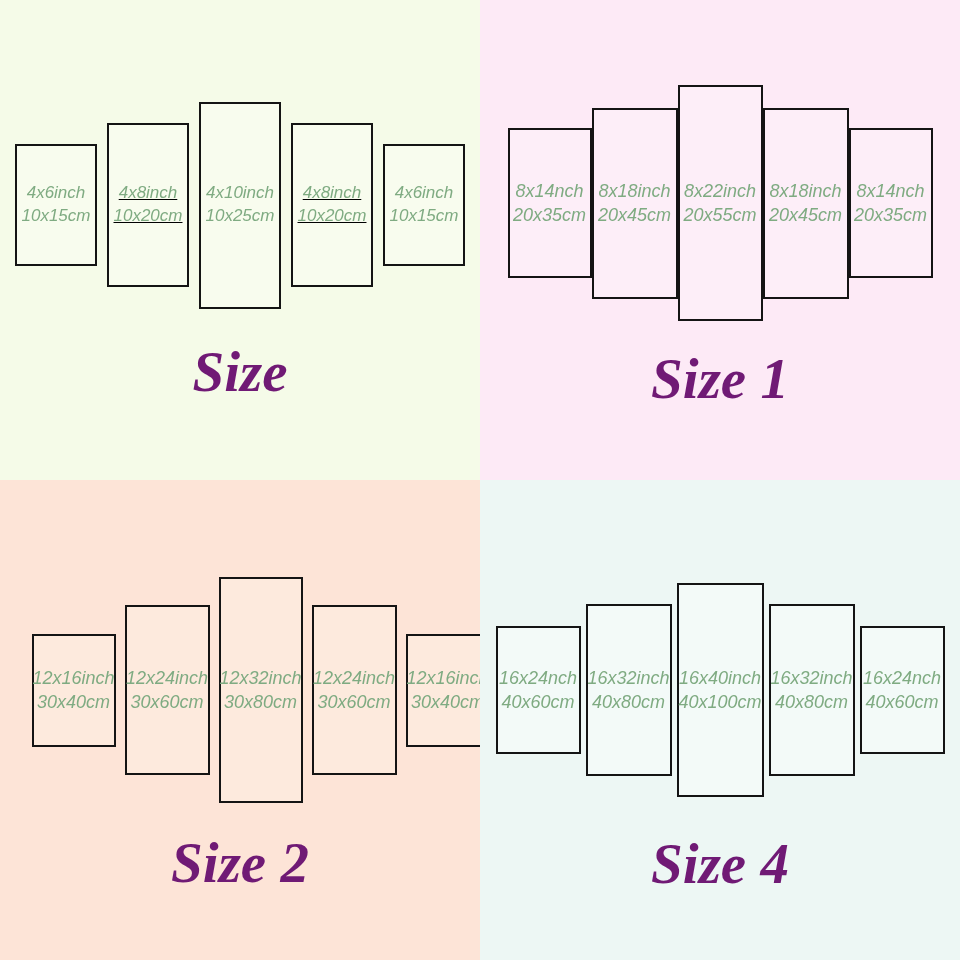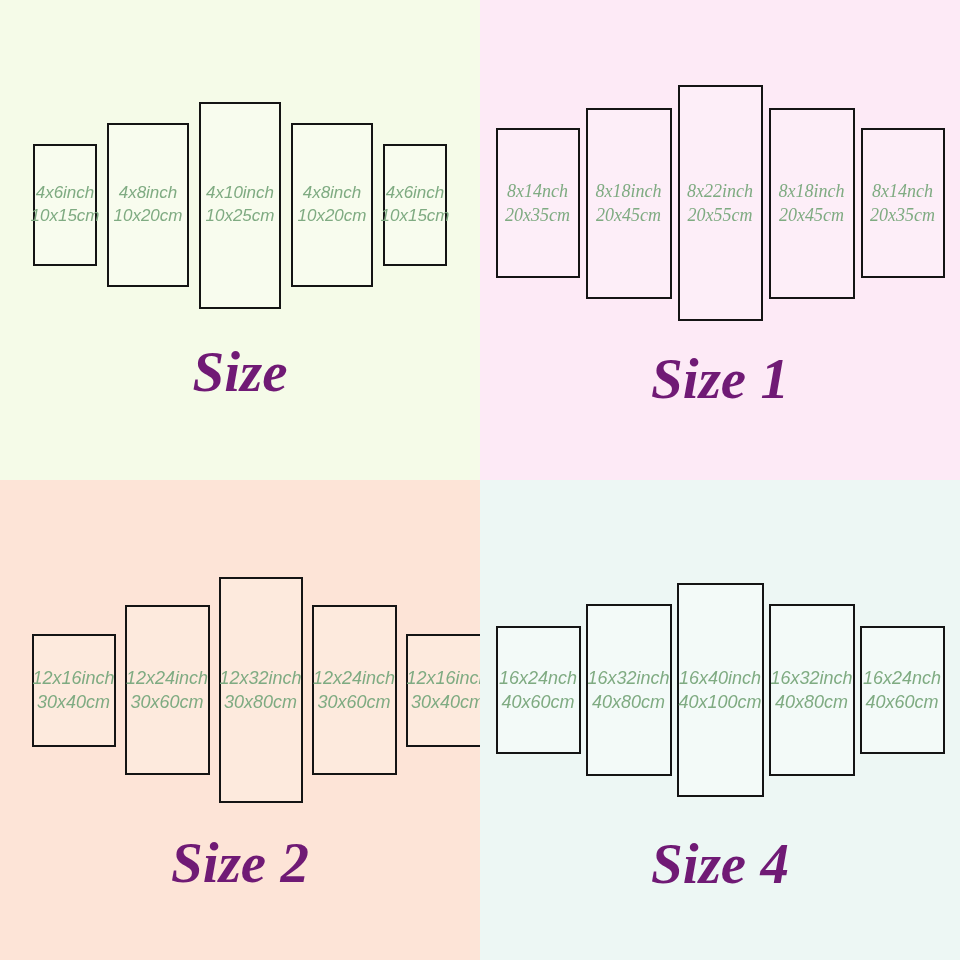--- a/index.html
+++ b/index.html
@@ -15,36 +15,36 @@
 
   
   .strip {
     position: absolute;
     left: 0; right: 0; top: 0;
     display: flex;
     justify-content: center;
     align-items: center;
   }
   .q0 .strip { height: 410px; gap: 10px; }
-  .q1 .strip { height: 406px; gap: 6px; font-family: Liberation Serif, serif; }
+  .q1 .strip { height: 406px; gap: 0; }
   .q2 .strip { height: 420px; gap: 9px; padding-left: 41px; }
   .q3 .strip { height: 420px; gap: 5px; }
 
   .panel {
     box-sizing: border-box;
     border: 2.5px solid #141414;
     display: flex;
     flex-direction: column;
     justify-content: center;
     align-items: center;
     text-align: center;
   }
   
-  .q0 .panel:nth-child(1), .q0 .panel:nth-child(5) { width: 64px; height: 122px; }
-  .q0 .panel:nth-child(2), .q0 .panel:nth-child(4) { width: 82px; height: 164px; }
+  .q0 .panel:nth-child(1), .q0 .panel:nth-child(5) { width: 82px; height: 122px; }
+  .q0 .panel:nth-child(2), .q0 .panel:nth-child(4) { width: 82px; height: 164px; text-decoration: underline; }
   .q0 .panel:nth-child(3)                          { width: 82px; height: 207px; }
 
   .q1 .panel:nth-child(1), .q1 .panel:nth-child(5) { width: 84px; height: 150px; }
   .q1 .panel:nth-child(2), .q1 .panel:nth-child(4) { width: 86px; height: 191px; }
   .q1 .panel:nth-child(3)                          { width: 85px; height: 236px; }
 
   .q2 .panel:nth-child(1), .q2 .panel:nth-child(5) { width: 84px; height: 113px; }
   .q2 .panel:nth-child(2), .q2 .panel:nth-child(4) { width: 85px; height: 170px; }
   .q2 .panel:nth-child(3)                          { width: 84px; height: 226px; }
 

